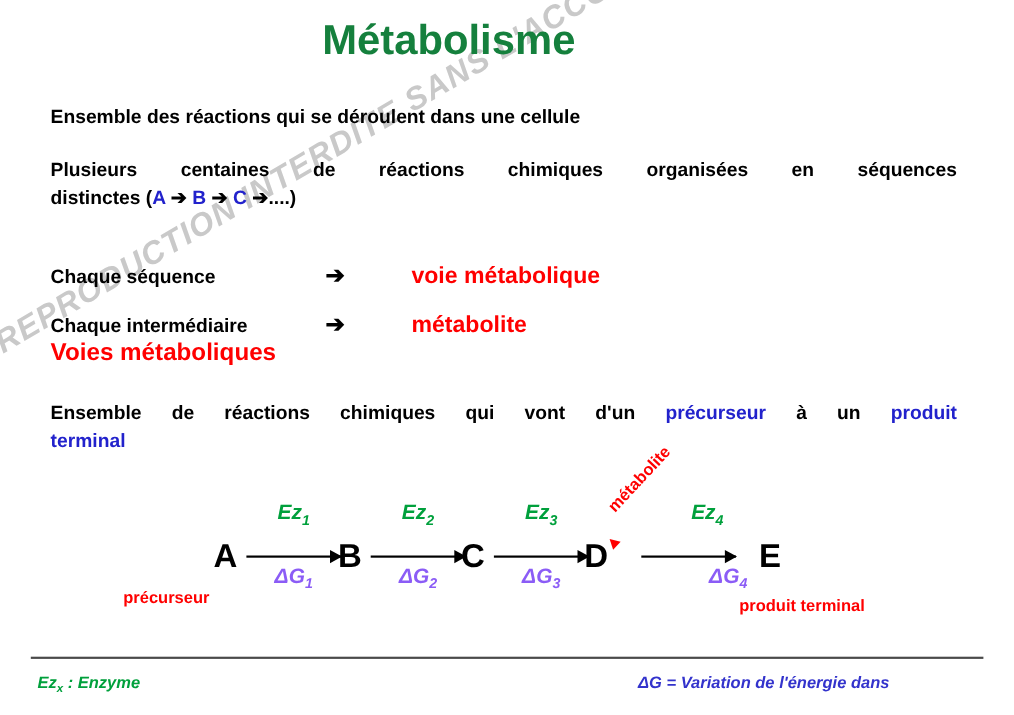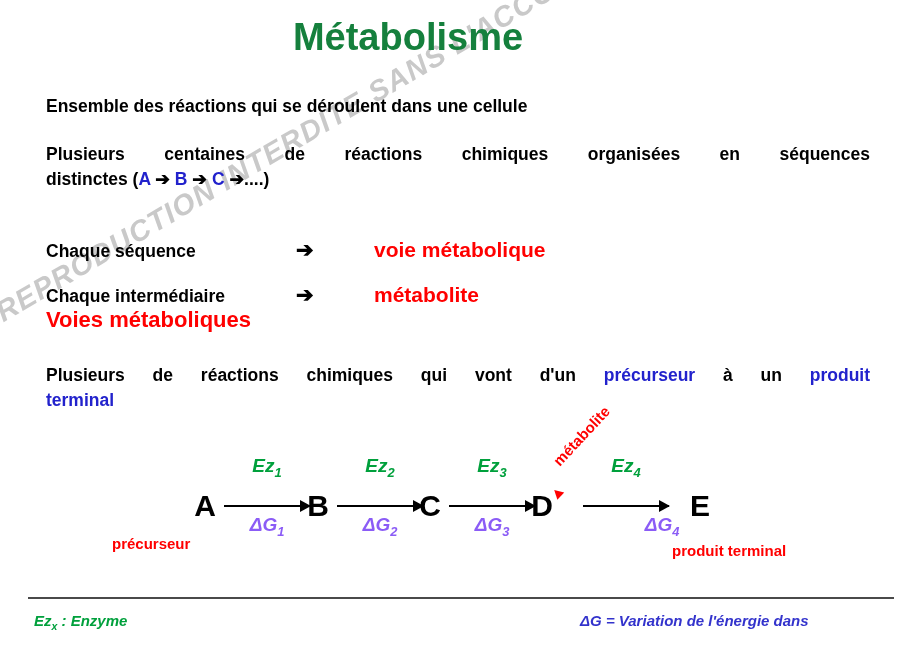--- a/index.html
+++ b/index.html
@@ -224,41 +224,41 @@
     <span class="lbl">Chaque séquence</span><span class="glyph">➔</span><span class="val">voie métabolique</span>
   </div>
 
   <div class="arrow-row" id="r2">
     <span class="lbl">Chaque intermédiaire</span><span class="glyph">➔</span><span class="val">métabolite</span>
   </div>
 
   <div id="heading">Voies métaboliques</div>
 
   <div class="para" id="p5">
-    <div class="just"><span>Plusieurs de réactions chimiques qui vont d'un </span><span class="blue">précurseur</span><span> à un </span><span class="blue">produit</span></div>
+    <div class="just"><span>Ensemble de réactions chimiques qui vont d'un </span><span class="blue">précurseur</span><span> à un </span><span class="blue">produit</span></div>
     <div class="line2 blue">terminal</div>
   </div>
 
   <div id="diagram">
 
     <div class="node" style="left:205px">A</div>
     <div class="node" style="left:318px">B</div>
     <div class="node" style="left:430px">C</div>
     <div class="node" style="left:542px">D</div>
     <div class="node" style="left:700px">E</div>
 
     <div class="step" style="left:224px"></div>
     <div class="step" style="left:337px"></div>
     <div class="step" style="left:449px"></div>
     <div class="step" style="left:583px"></div>
 
     <div class="ez" style="left:267px"><span>Ez</span><sub>1</sub></div>
     <div class="ez" style="left:380px"><span>Ez</span><sub>2</sub></div>
     <div class="ez" style="left:492px"><span>Ez</span><sub>3</sub></div>
-    <div class="ez" style="left:626px"><span>Ez</span><sub>4</sub></div>
+    <div class="ez" style="left:643px"><span>Ez</span><sub>4</sub></div>
 
     <div class="dg" style="left:267px"><span>ΔG</span><sub>1</sub></div>
     <div class="dg" style="left:380px"><span>ΔG</span><sub>2</sub></div>
     <div class="dg" style="left:492px"><span>ΔG</span><sub>3</sub></div>
     <div class="dg" style="left:662px"><span>ΔG</span><sub>4</sub></div>
 
     <div class="callout" id="cal-precurseur">précurseur</div>
     <div class="callout" id="cal-metabolite">métabolite</div>
     <div id="metabolite-arrow"></div>
     <div class="callout" id="cal-produit">produit terminal</div>

